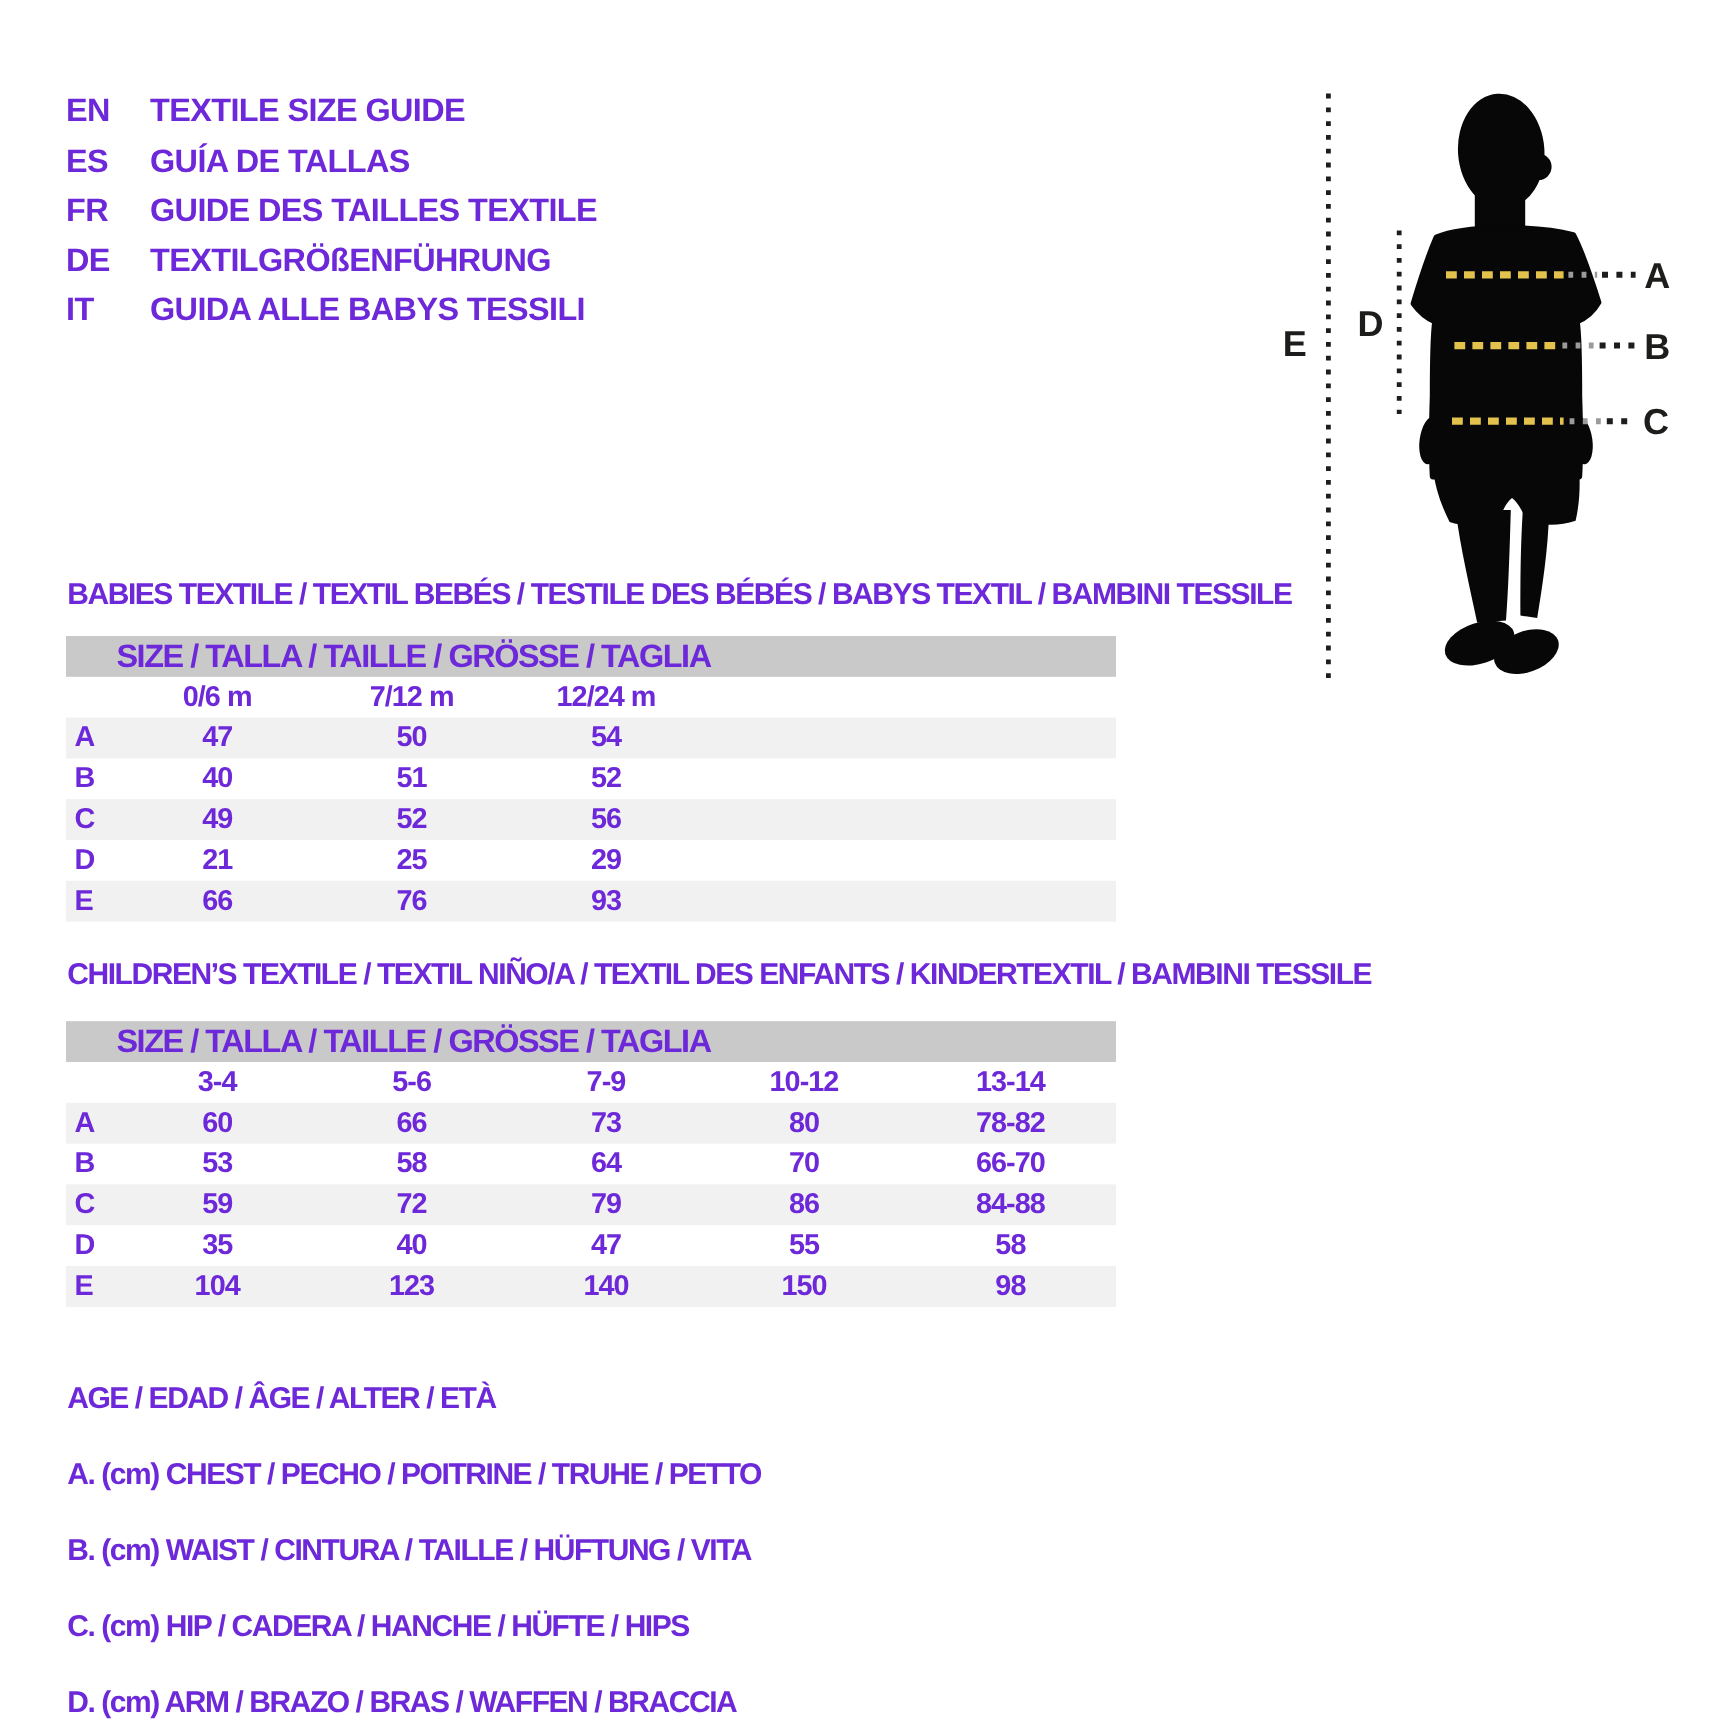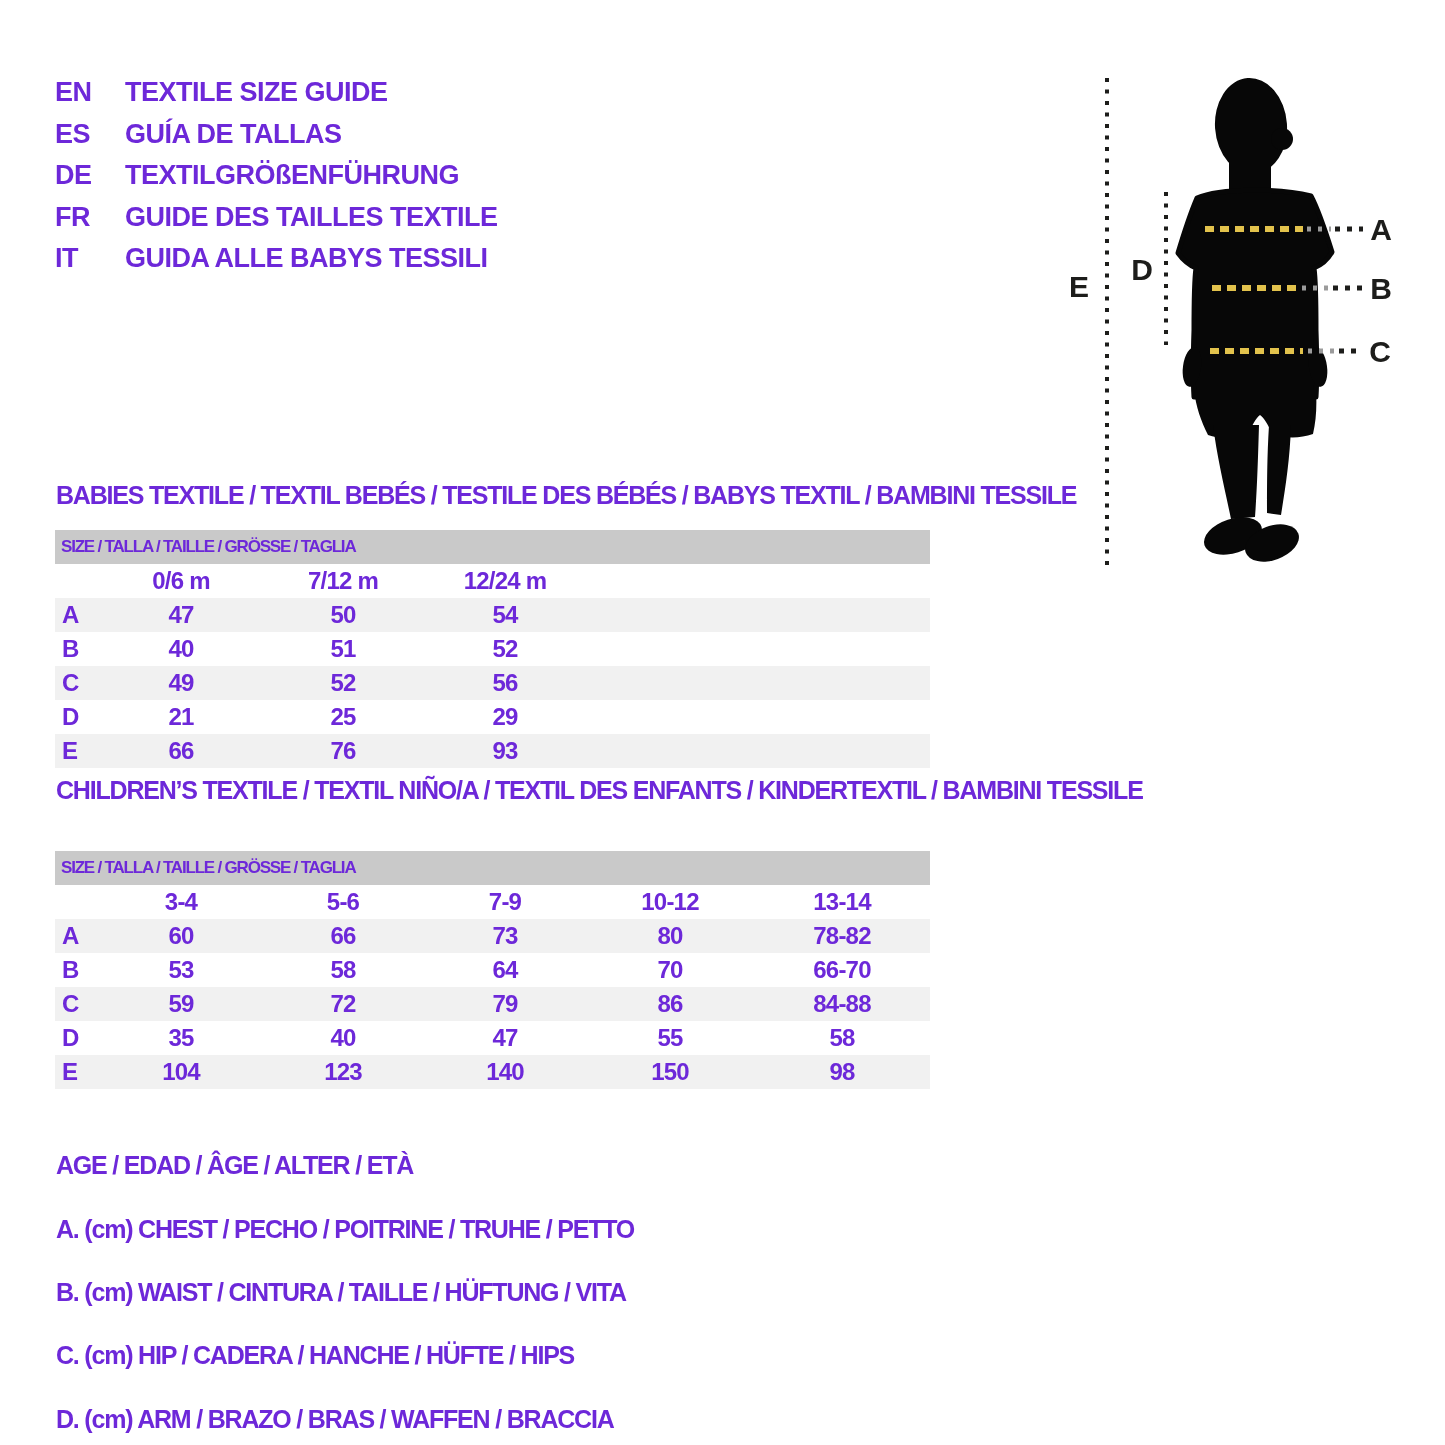--- a/index.html
+++ b/index.html
@@ -8,27 +8,27 @@
     font-family:"Liberation Sans","DejaVu Sans",sans-serif;font-weight:700;color:#6d28d9;
   }
   
   .lang{position:absolute;left:55px;top:72px;}
   .lang-row{display:flex;height:41.5px;align-items:center;font-size:27px;letter-spacing:-0.5px;}
   .lang-code{width:70px;flex:0 0 70px;}
   .lang-title{white-space:nowrap;}
   
   .sec-title{position:absolute;left:56px;font-size:25px;letter-spacing:-1.2px;white-space:nowrap;}
   .t-babies{top:481px;}
-  .t-children{top:776px;}
+  .t-children{top:798px;}
   
   .stable{position:absolute;left:55px;width:875px;}
   .babies-table{top:530px;}
   .children-table{top:851px;}
   .size-bar{height:34px;background:#c9c9c9;display:flex;align-items:center;box-sizing:border-box;padding-left:6px;}
-  .size-bar span{font-size:17px;letter-spacing:-1.2px;white-space:nowrap;}
+  .size-bar span{font-size:27px;letter-spacing:-1.2px;white-space:nowrap;margin-left:36px;}
   .grid-row{display:grid;grid-template-columns:45px 162px 162px 162px 168px 176px;height:34px;align-items:center;font-size:24px;letter-spacing:-0.8px;}
   .grid-row .cell{text-align:center;}
   .grid-row .rlabel{text-align:left;padding-left:7px;}
   .grid-row.alt{background:#f1f1f1;}
   
   .legend{position:absolute;left:56px;top:1134px;}
   .legend-line{height:63.4px;display:flex;align-items:center;font-size:25px;letter-spacing:-1.2px;white-space:nowrap;}
   
   .figure{position:absolute;left:1045px;top:65px;}
   .flabel{font-family:"Liberation Sans","DejaVu Sans",sans-serif;font-weight:700;font-size:30px;fill:#1d1d1b;}
@@ -41,26 +41,26 @@
   <div class="lang">
     <div class="lang-row">
       <span class="lang-code">EN</span>
       <span class="lang-title">TEXTILE SIZE GUIDE</span>
     </div>
     <div class="lang-row">
       <span class="lang-code">ES</span>
       <span class="lang-title">GUÍA DE TALLAS</span>
     </div>
     <div class="lang-row">
+      <span class="lang-code">FR</span>
+      <span class="lang-title">GUIDE DES TAILLES TEXTILE</span>
+    </div>
+    <div class="lang-row">
       <span class="lang-code">DE</span>
       <span class="lang-title">TEXTILGRÖßENFÜHRUNG</span>
-    </div>
-    <div class="lang-row">
-      <span class="lang-code">FR</span>
-      <span class="lang-title">GUIDE DES TAILLES TEXTILE</span>
     </div>
     <div class="lang-row">
       <span class="lang-code">IT</span>
       <span class="lang-title">GUIDA ALLE BABYS TESSILI</span>
     </div>
   </div>
 
   <svg class="figure" width="400" height="530" viewBox="0 0 400 530">
 
     <line x1="62" y1="13" x2="62" y2="500" stroke="#1d1d1b" stroke-width="4" stroke-dasharray="4 7.5"></line>

